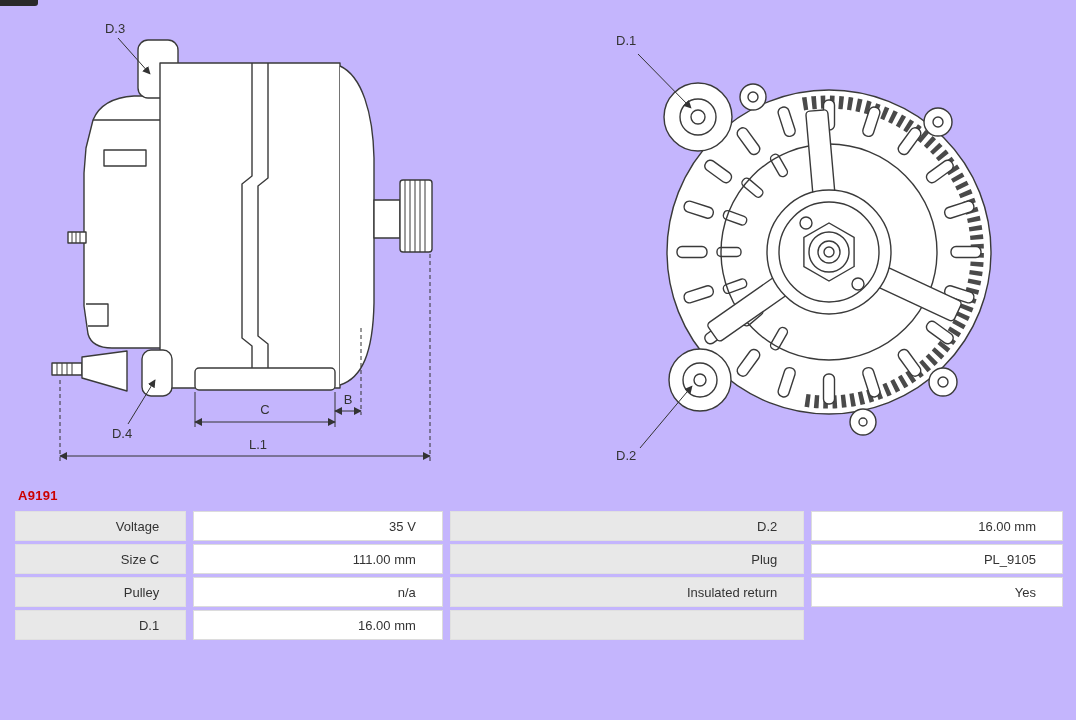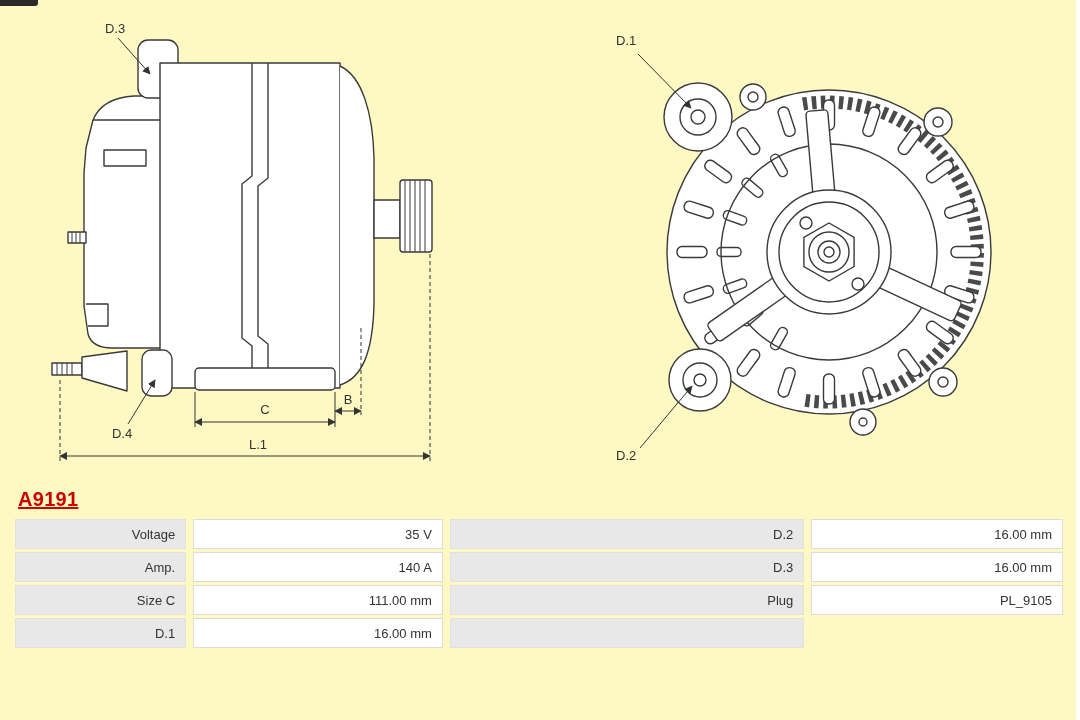--- a/index.html
+++ b/index.html
@@ -1,23 +1,23 @@
 <!DOCTYPE html>
 <html><head>
 <meta charset="utf-8">
 <style>
   html,body{margin:0;padding:0;background:#fff;font-family:"Liberation Sans",sans-serif;}
-  .page{position:relative;width:1076px;height:720px;overflow:hidden;background:#fef9c3;}
+  .page{position:relative;width:1076px;height:720px;overflow:hidden;background:#c4b5fd;}
   .logo-artifact{position:absolute;left:0;top:0;width:38px;height:6px;background:#2a2a2a;border-radius:0 0 3px 0;}
   .drawings{position:relative;width:1080px;height:484px;}
   .side-svg{position:absolute;left:30px;top:8px;}
   .front-svg{position:absolute;left:598px;top:12px;}
-  .part-number{margin:4px 0 5px 18px;color:#cc0000;font-size:20px;font-weight:bold;letter-spacing:.3px;text-decoration:underline;}
+  .part-number{margin:4px 0 5px 18px;color:#cc0000;font-size:13px;font-weight:bold;letter-spacing:.3px;}
   table.specs{width:1062px;margin:0 8px;border-collapse:separate;border-spacing:7px 3px;table-layout:fixed;font-size:13px;color:#333;}
-  table.specs td{height:24px;padding:2px 10px 2px 4px;text-align:right;vertical-align:middle;white-space:nowrap;overflow:hidden;}
+  table.specs td{height:24px;padding:2px 26px 2px 4px;text-align:right;vertical-align:middle;white-space:nowrap;overflow:hidden;}
   td.lbl{background:#e8e8e8;border:1px solid #e0e0e0;color:#333;}
   td.val{background:#fff;border:1px solid #dcdcdc;}
   td.blank{background:transparent;border:none;}
   col.c1{width:170px;}col.c2{width:248px;}col.c3{width:352px;}col.c4{width:250px;}
   svg text{font-family:"Liberation Sans",sans-serif;font-size:13px;fill:#333;}
 </style>
 </head>
 <body>
 
 <div class="page">
@@ -202,32 +202,32 @@
         <col class="c4">
       </colgroup>
     <tbody>
       <tr>
         <td class="lbl">Voltage</td>
         <td class="val">35 V</td>
         <td class="lbl">D.2</td>
         <td class="val">16.00 mm</td>
       </tr>
       <tr>
-        <td class="lbl">Amp.</td>
-        <td class="val">140 A</td>
-        <td class="lbl">D.3</td>
-        <td class="val">16.00 mm</td>
-      </tr>
-      <tr>
         <td class="lbl">Size C</td>
         <td class="val">111.00 mm</td>
         <td class="lbl">Plug</td>
         <td class="val">PL_9105</td>
       </tr>
       <tr>
+        <td class="lbl">Pulley</td>
+        <td class="val">n/a</td>
+        <td class="lbl">Insulated return</td>
+        <td class="val">Yes</td>
+      </tr>
+      <tr>
         <td class="lbl">D.1</td>
         <td class="val">16.00 mm</td>
         <td class="lbl"></td>
         <td class="blank"></td>
       </tr>
     </tbody>
   </table>
 
 </div>
 

